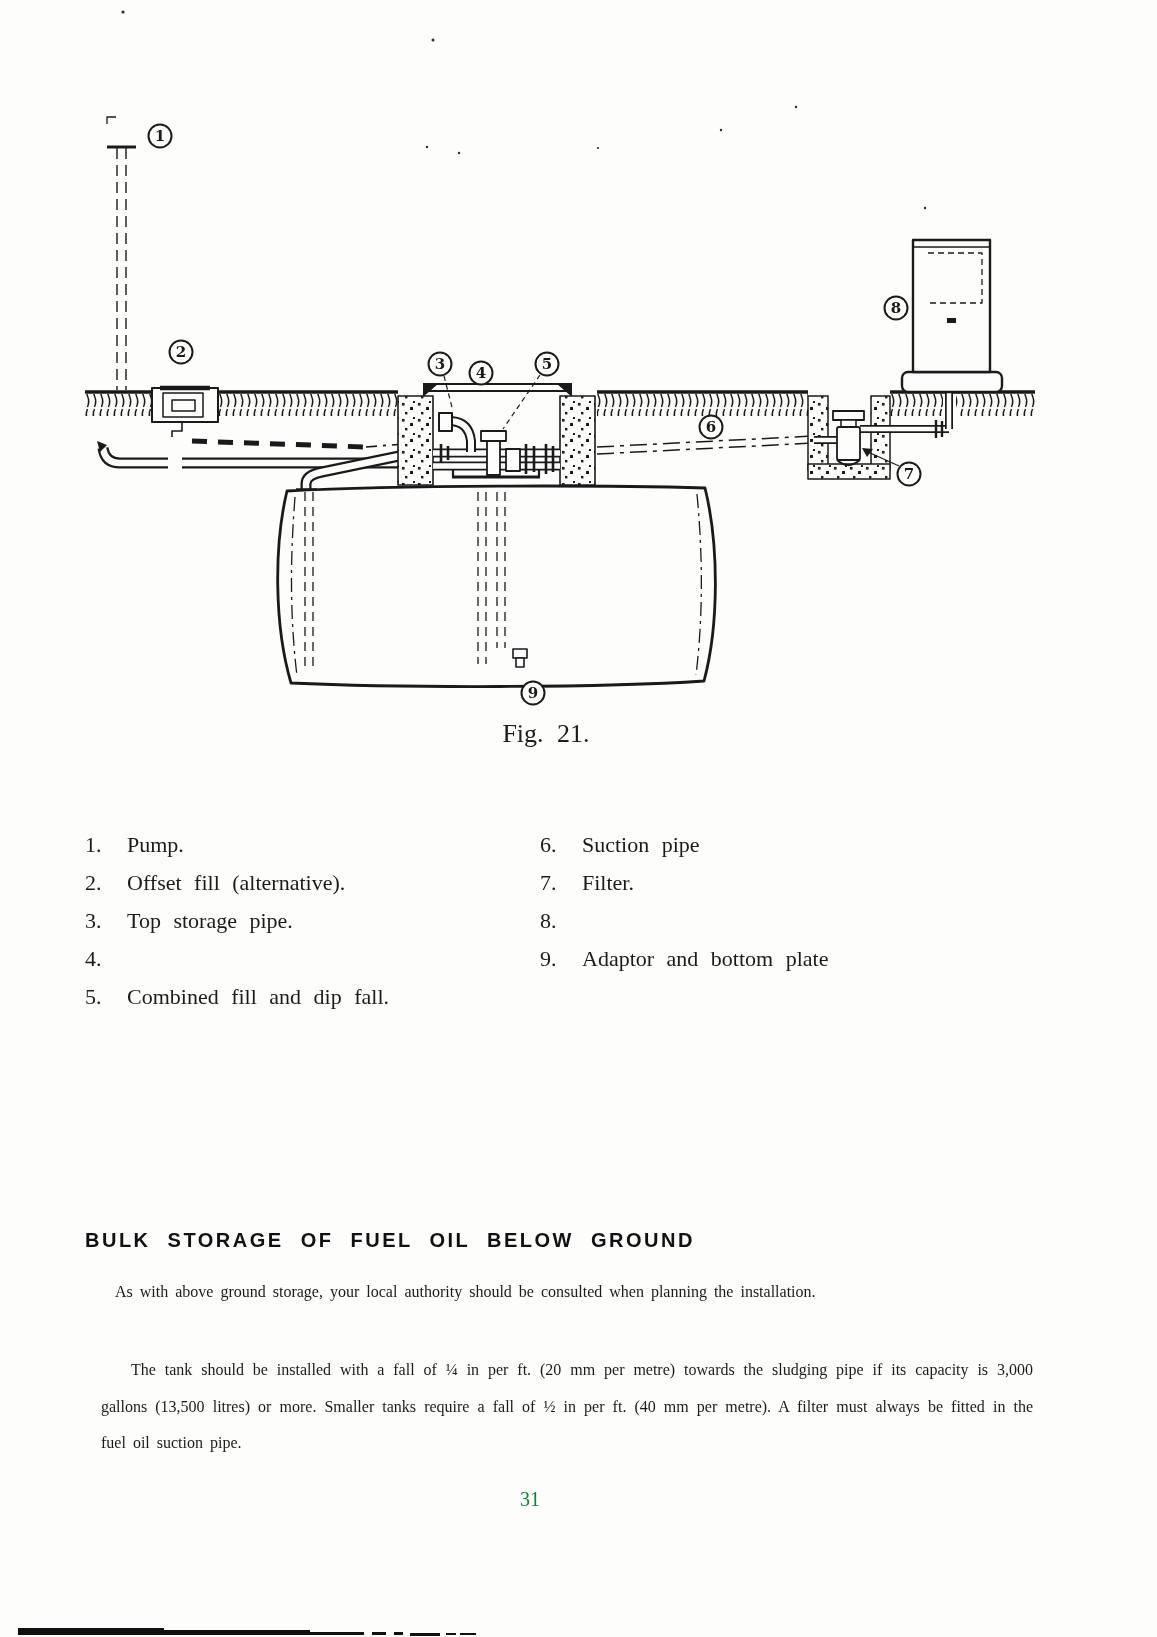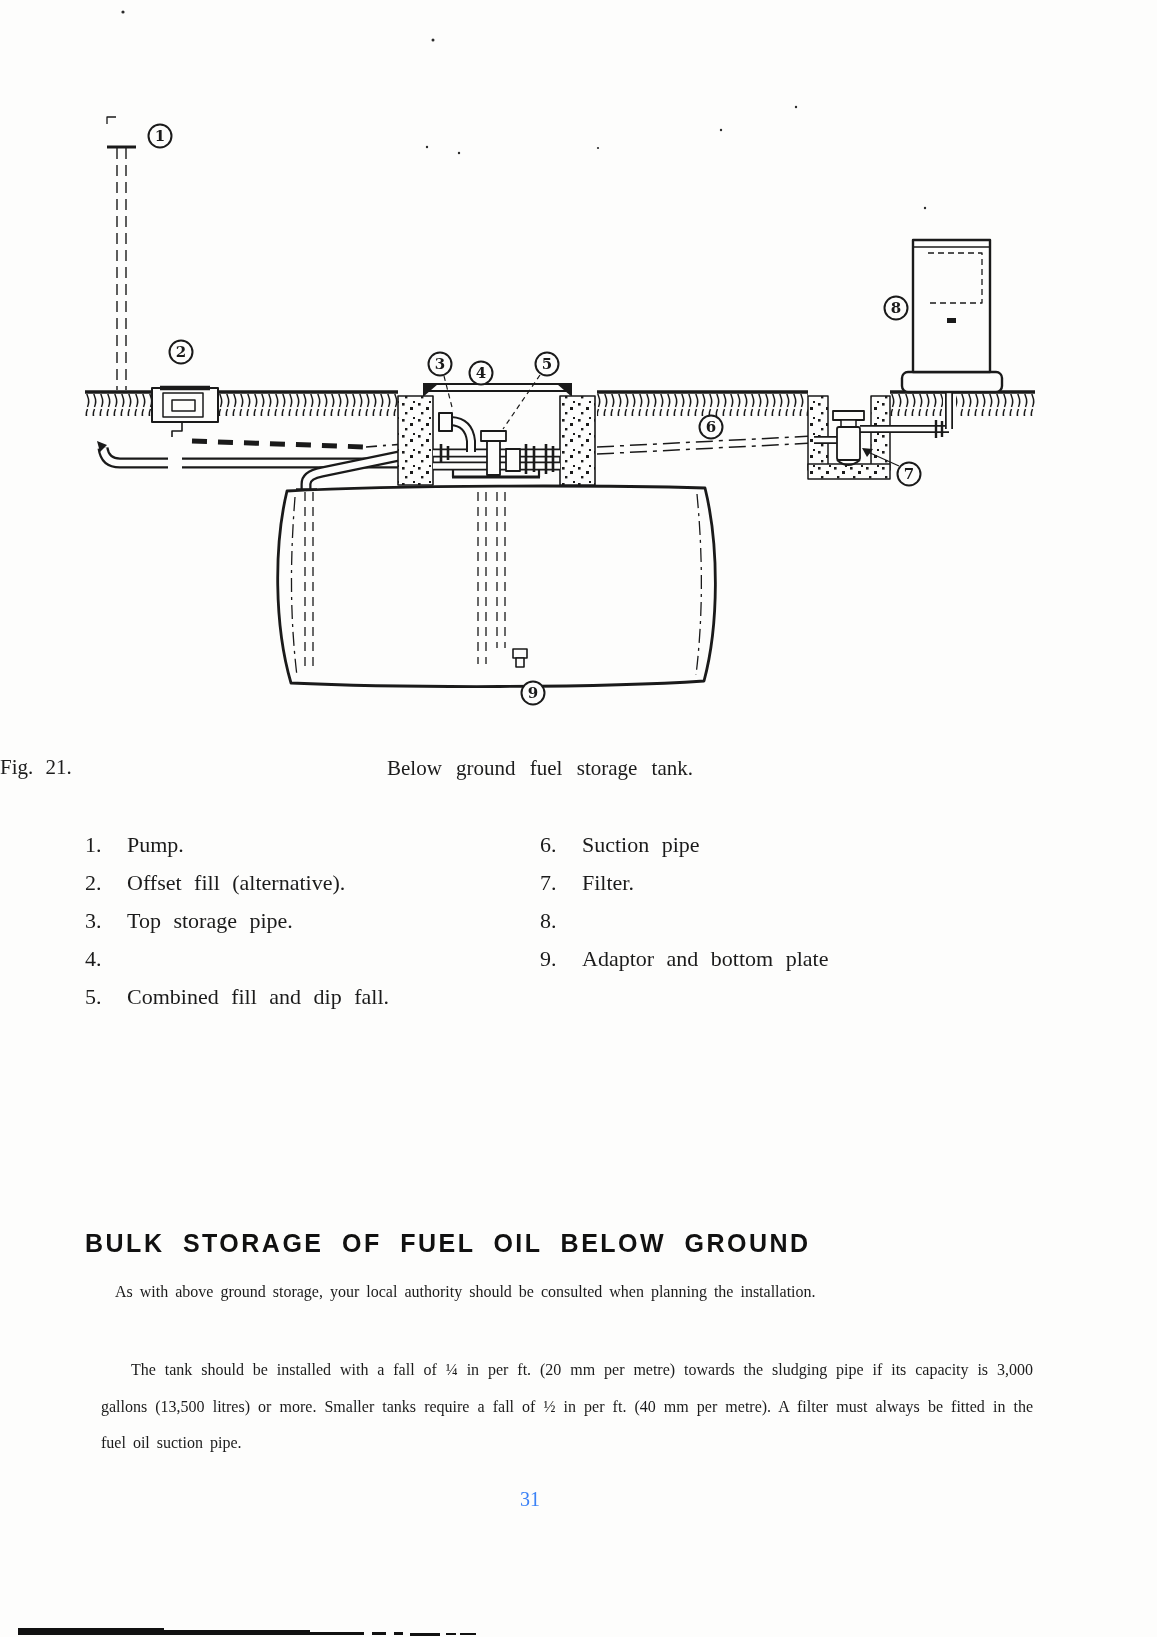--- a/index.html
+++ b/index.html
@@ -9,55 +9,54 @@
     margin:0 auto;
     background:#fdfdfc;
     overflow:hidden;
     color:#191919;
     font-family:"Liberation Serif", serif;
   }
   .diagram-svg { position:absolute; left:0; top:0; width:1157px; height:712px; }
 
   .fig-caption {
     position:absolute; left:0; top:719px; width:1092px;
-    font-size:21px; word-spacing:7px;
+    text-align:center; font-size:26px; word-spacing:7px;
     color:#1c1c1c;
-    margin-top:36px;
   }
   .fig-subcaption {
     position:absolute; left:0; top:756px; width:1080px;
     text-align:center; font-size:21px; word-spacing:9px;
     color:#1c1c1c;
   }
 
   .legend-col { position:absolute; font-size:22px; word-spacing:7px; color:#1b1b1b; }
   .legend-left  { left:85px;  top:832px; width:440px; }
   .legend-right { left:540px; top:832px; width:500px; }
   .legend-row { display:flex; height:38px; align-items:flex-start; }
   .legend-num { width:42px; flex:none; }
   .legend-label { flex:1; }
 
   .section-heading {
     position:absolute; left:85px; top:1229px; width:1000px;
     margin:0;
     font-family:"Liberation Sans", sans-serif;
-    font-weight:700; font-size:25px; letter-spacing:2.5px; word-spacing:9px;
+    font-weight:700; font-size:20px; letter-spacing:2.5px; word-spacing:9px;
     color:#111;
   }
   .body-para {
     position:absolute; left:85px; width:932px; margin:0;
     font-size:16px; line-height:36.5px; text-align:justify;
     text-indent:30px; word-spacing:3px; color:#1b1b1b;
   }
   .para-1 { top:1274px; }
   .para-2 { top:1352px;margin-left:16px; }
 
   .page-number {
     position:absolute; left:0; top:1488px; width:1060px;
-    text-align:center; font-size:20px; color:#3b82f6;
+    text-align:center; font-size:20px; color:#15803d;
   }
 
   .scan-bar { position:absolute; background:#111; }
   .bar1 { left:18px;  top:1628px; width:146px; height:7px; }
   .bar2 { left:164px; top:1630px; width:146px; height:5px; }
   .bar3 { left:310px; top:1632px; width:54px;  height:3px; }
   .bar4 { left:372px; top:1632px; width:14px;  height:3px; }
   .bar5 { left:394px; top:1632px; width:9px;   height:3px; }
   .bar6 { left:410px; top:1633px; width:30px;  height:3px; }
   .bar7 { left:446px; top:1633px; width:10px;  height:2px; }
@@ -264,21 +263,20 @@
         <text x="896" y="313.3">8</text>
       </g>
       <g>
         <circle cx="533" cy="693" r="11.5" fill="#fdfdfc" stroke="#1a1a1a" stroke-width="2"></circle>
         <text x="533" y="698.3">9</text>
       </g>
     </g>
   </svg>
 
   <div class="fig-caption">Fig. 21.</div>
-  <div class="fig-subcaption">Below ground fuel storage tank.</div>
 
   <div class="legend-col legend-left">
     <div class="legend-row">
       <span class="legend-num">1.</span>
       <span class="legend-label">Pump.</span>
     </div>
     <div class="legend-row">
       <span class="legend-num">2.</span>
       <span class="legend-label">Offset fill (alternative).</span>
     </div>

